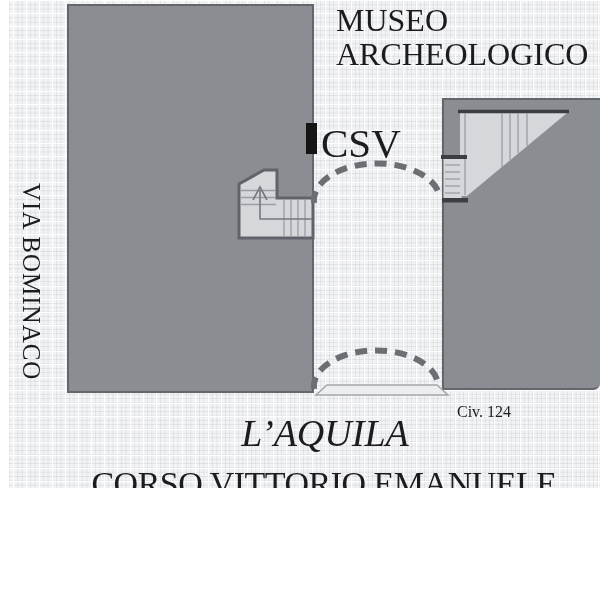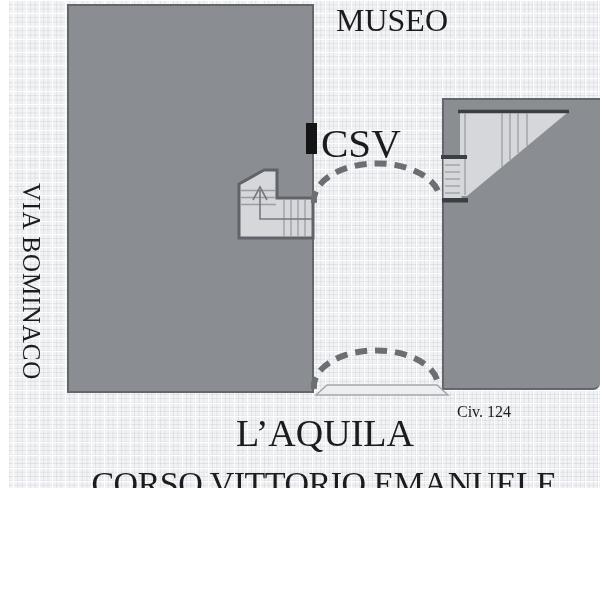--- a/index.html
+++ b/index.html
@@ -32,21 +32,21 @@
   .b-bottom{left:5px;   top:540px; width:595px; height:60px;  border-right:none; border-bottom:none;}
   svg.overlay{position:absolute;left:0;top:0;pointer-events:none;}
   .lbl{position:absolute;white-space:nowrap;}
   .museum{left:336px;top:3px;font-size:32px;line-height:34px;}
   .csv{left:321px;top:123px;font-size:41px;line-height:41px;}
   .via-bominaco{
     left:17px;top:183px;height:200px;font-size:25px;
     writing-mode:vertical-rl;text-orientation:mixed;letter-spacing:1px;
   }
   .civ{left:457px;top:392px;font-size:16px;margin-top:11px;}
-  .city{left:150px;top:411px;width:350px;text-align:center;font-size:38px;}
+  .city{left:150px;top:411px;width:350px;text-align:center;font-size:38px;font-style:italic;}
   .corso{left:74px;top:465px;width:500px;text-align:center;font-size:34px;letter-spacing:-0.5px;}
 </style>
 </head>
 <body>
 
 <div class="canvas">
 
   <div class="street-bg"></div>
   <div class="white-margin"></div>
 
@@ -98,20 +98,21 @@
     </g>
 
     <path d="M314,203 A63,37 0 0 1 440,198" style="fill:none;stroke:var(--dash_arc);stroke-width:6;stroke-dasharray:12 8"></path>
     <path d="M314,389 A62,36 0 0 1 438,384" style="fill:none;stroke:var(--dash_arc);stroke-width:6;stroke-dasharray:12 8"></path>
 
     <rect x="306" y="123" width="11" height="31" style="fill:var(--door_marker)"></rect>
   </svg>
 
   <div class="lbl museum">
     <div>MUSEO</div>
+    <div>ARCHEOLOGICO</div>
   </div>
 
   <div class="lbl csv">CSV</div>
 
   <div class="lbl via-bominaco">VIA BOMINACO</div>
 
   <div class="lbl civ">Civ. 124</div>
 
   <div class="lbl city">L’AQUILA</div>
 

